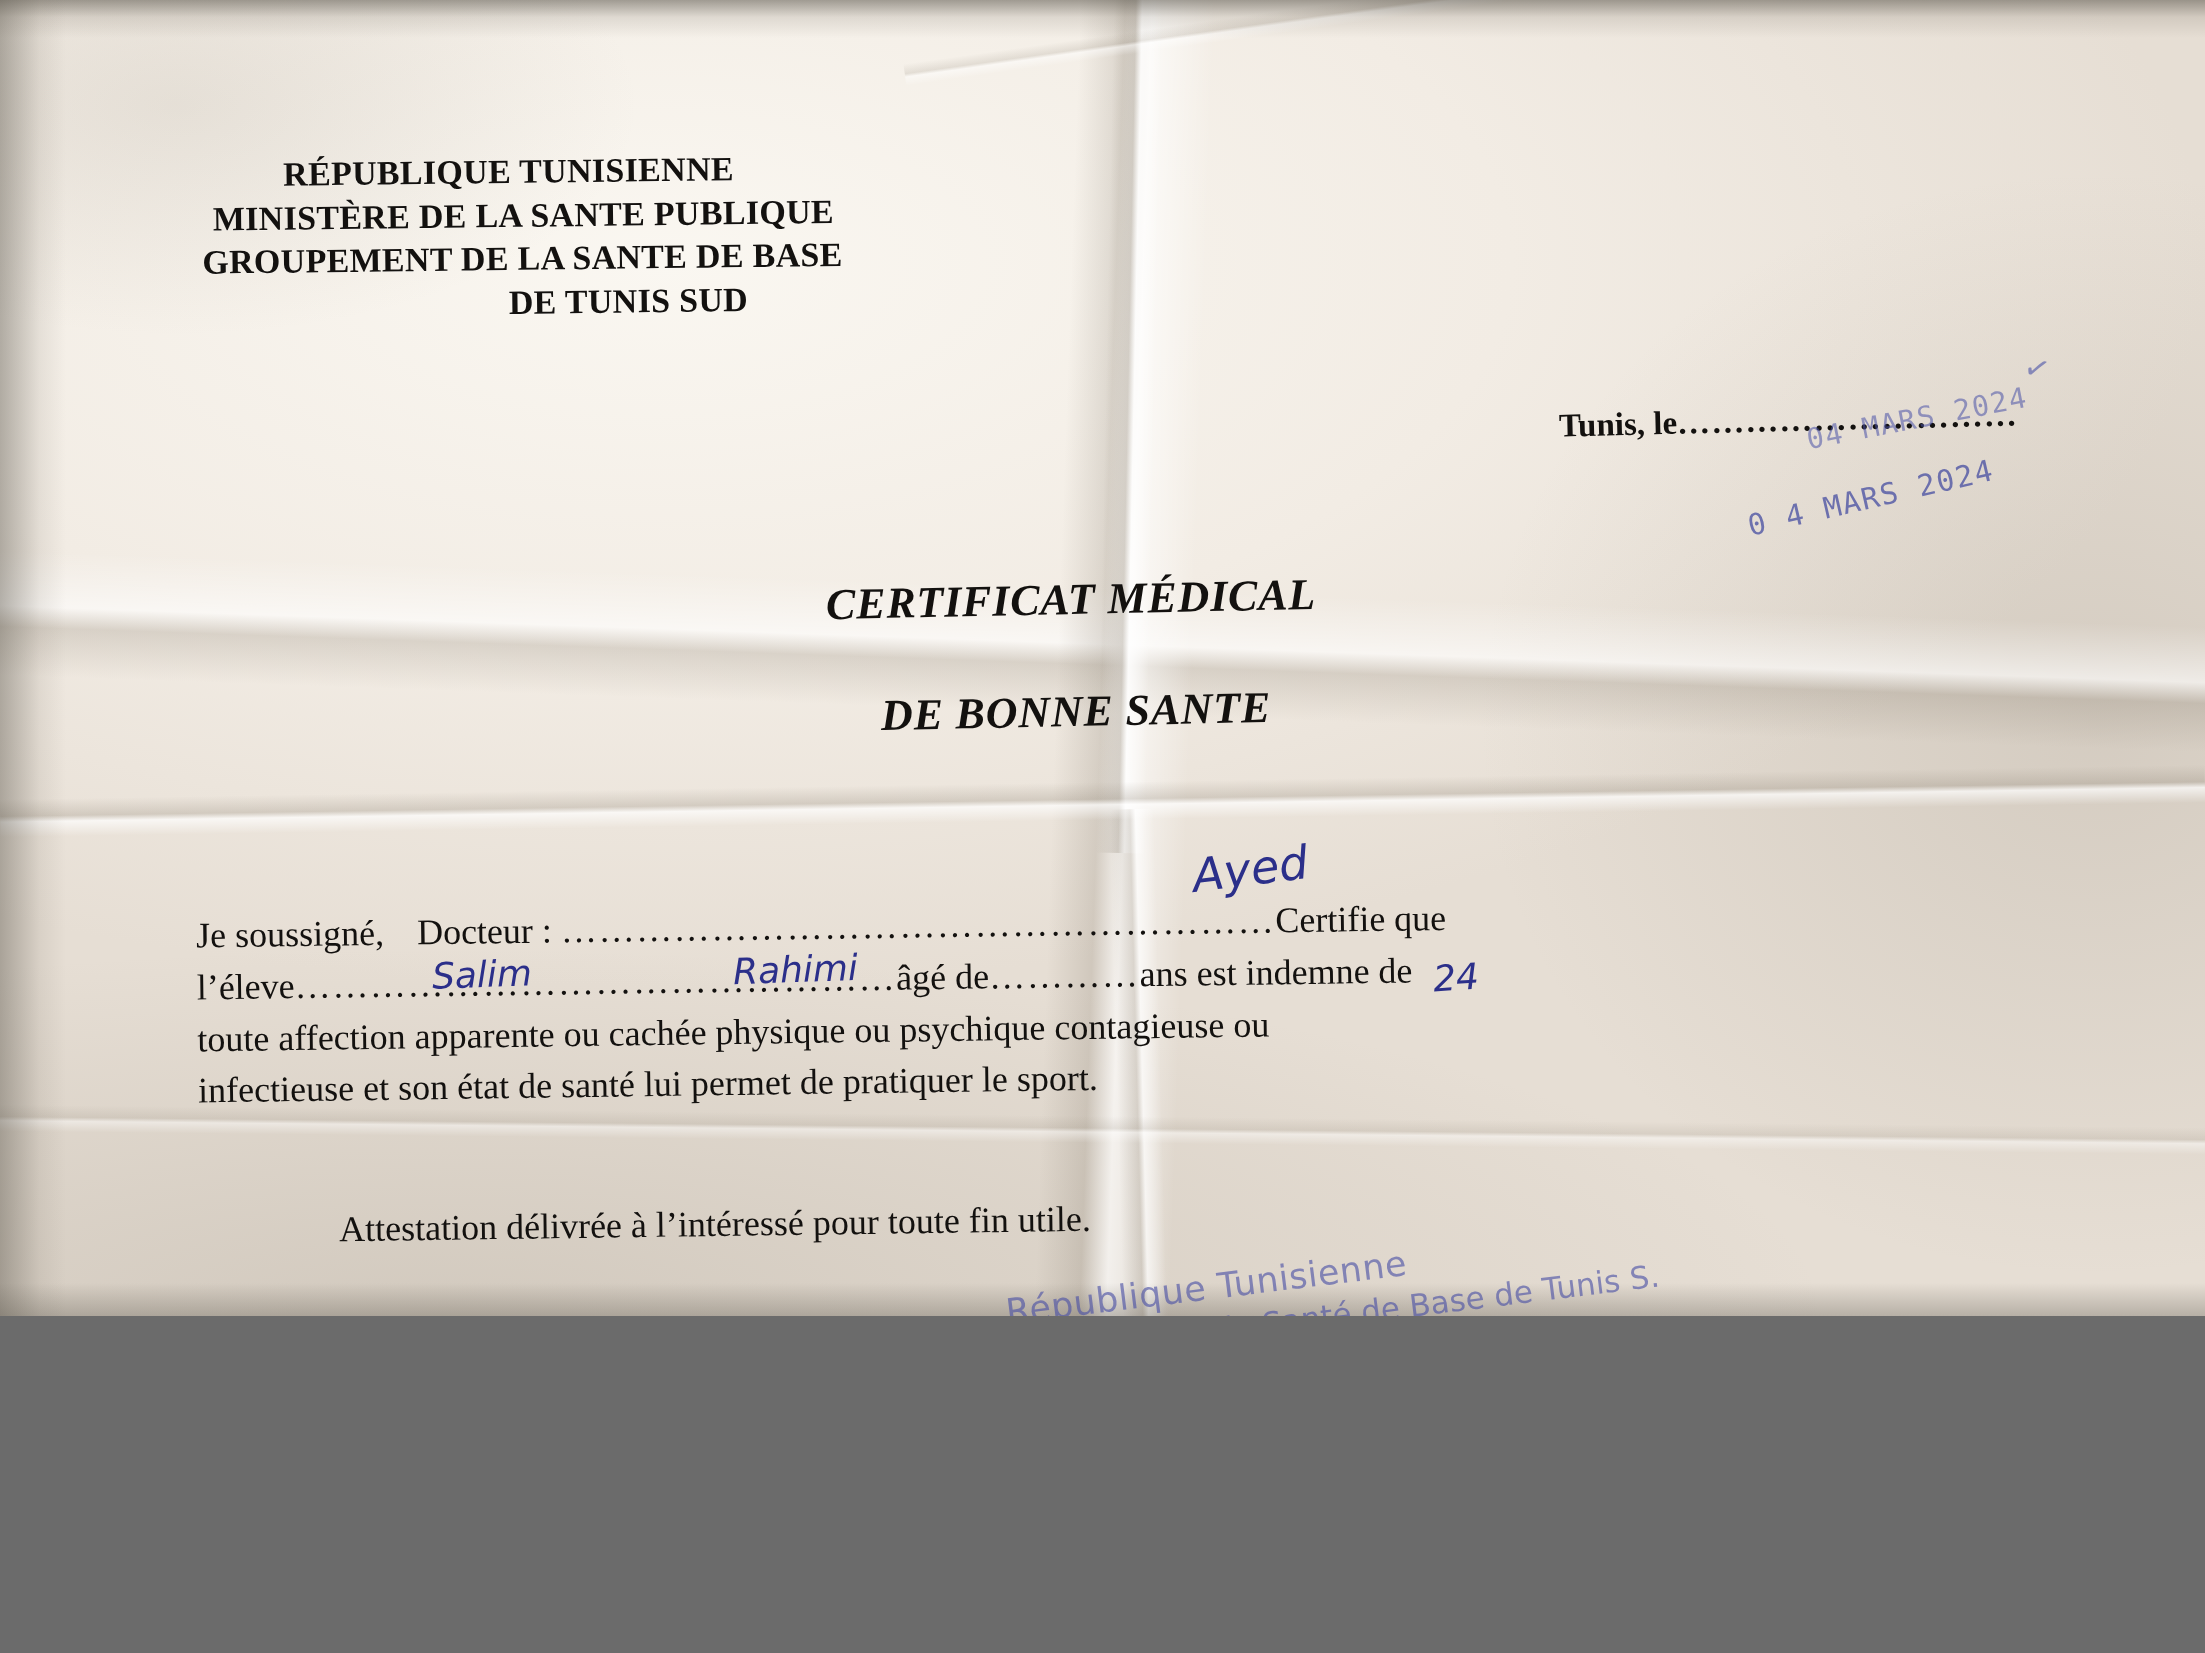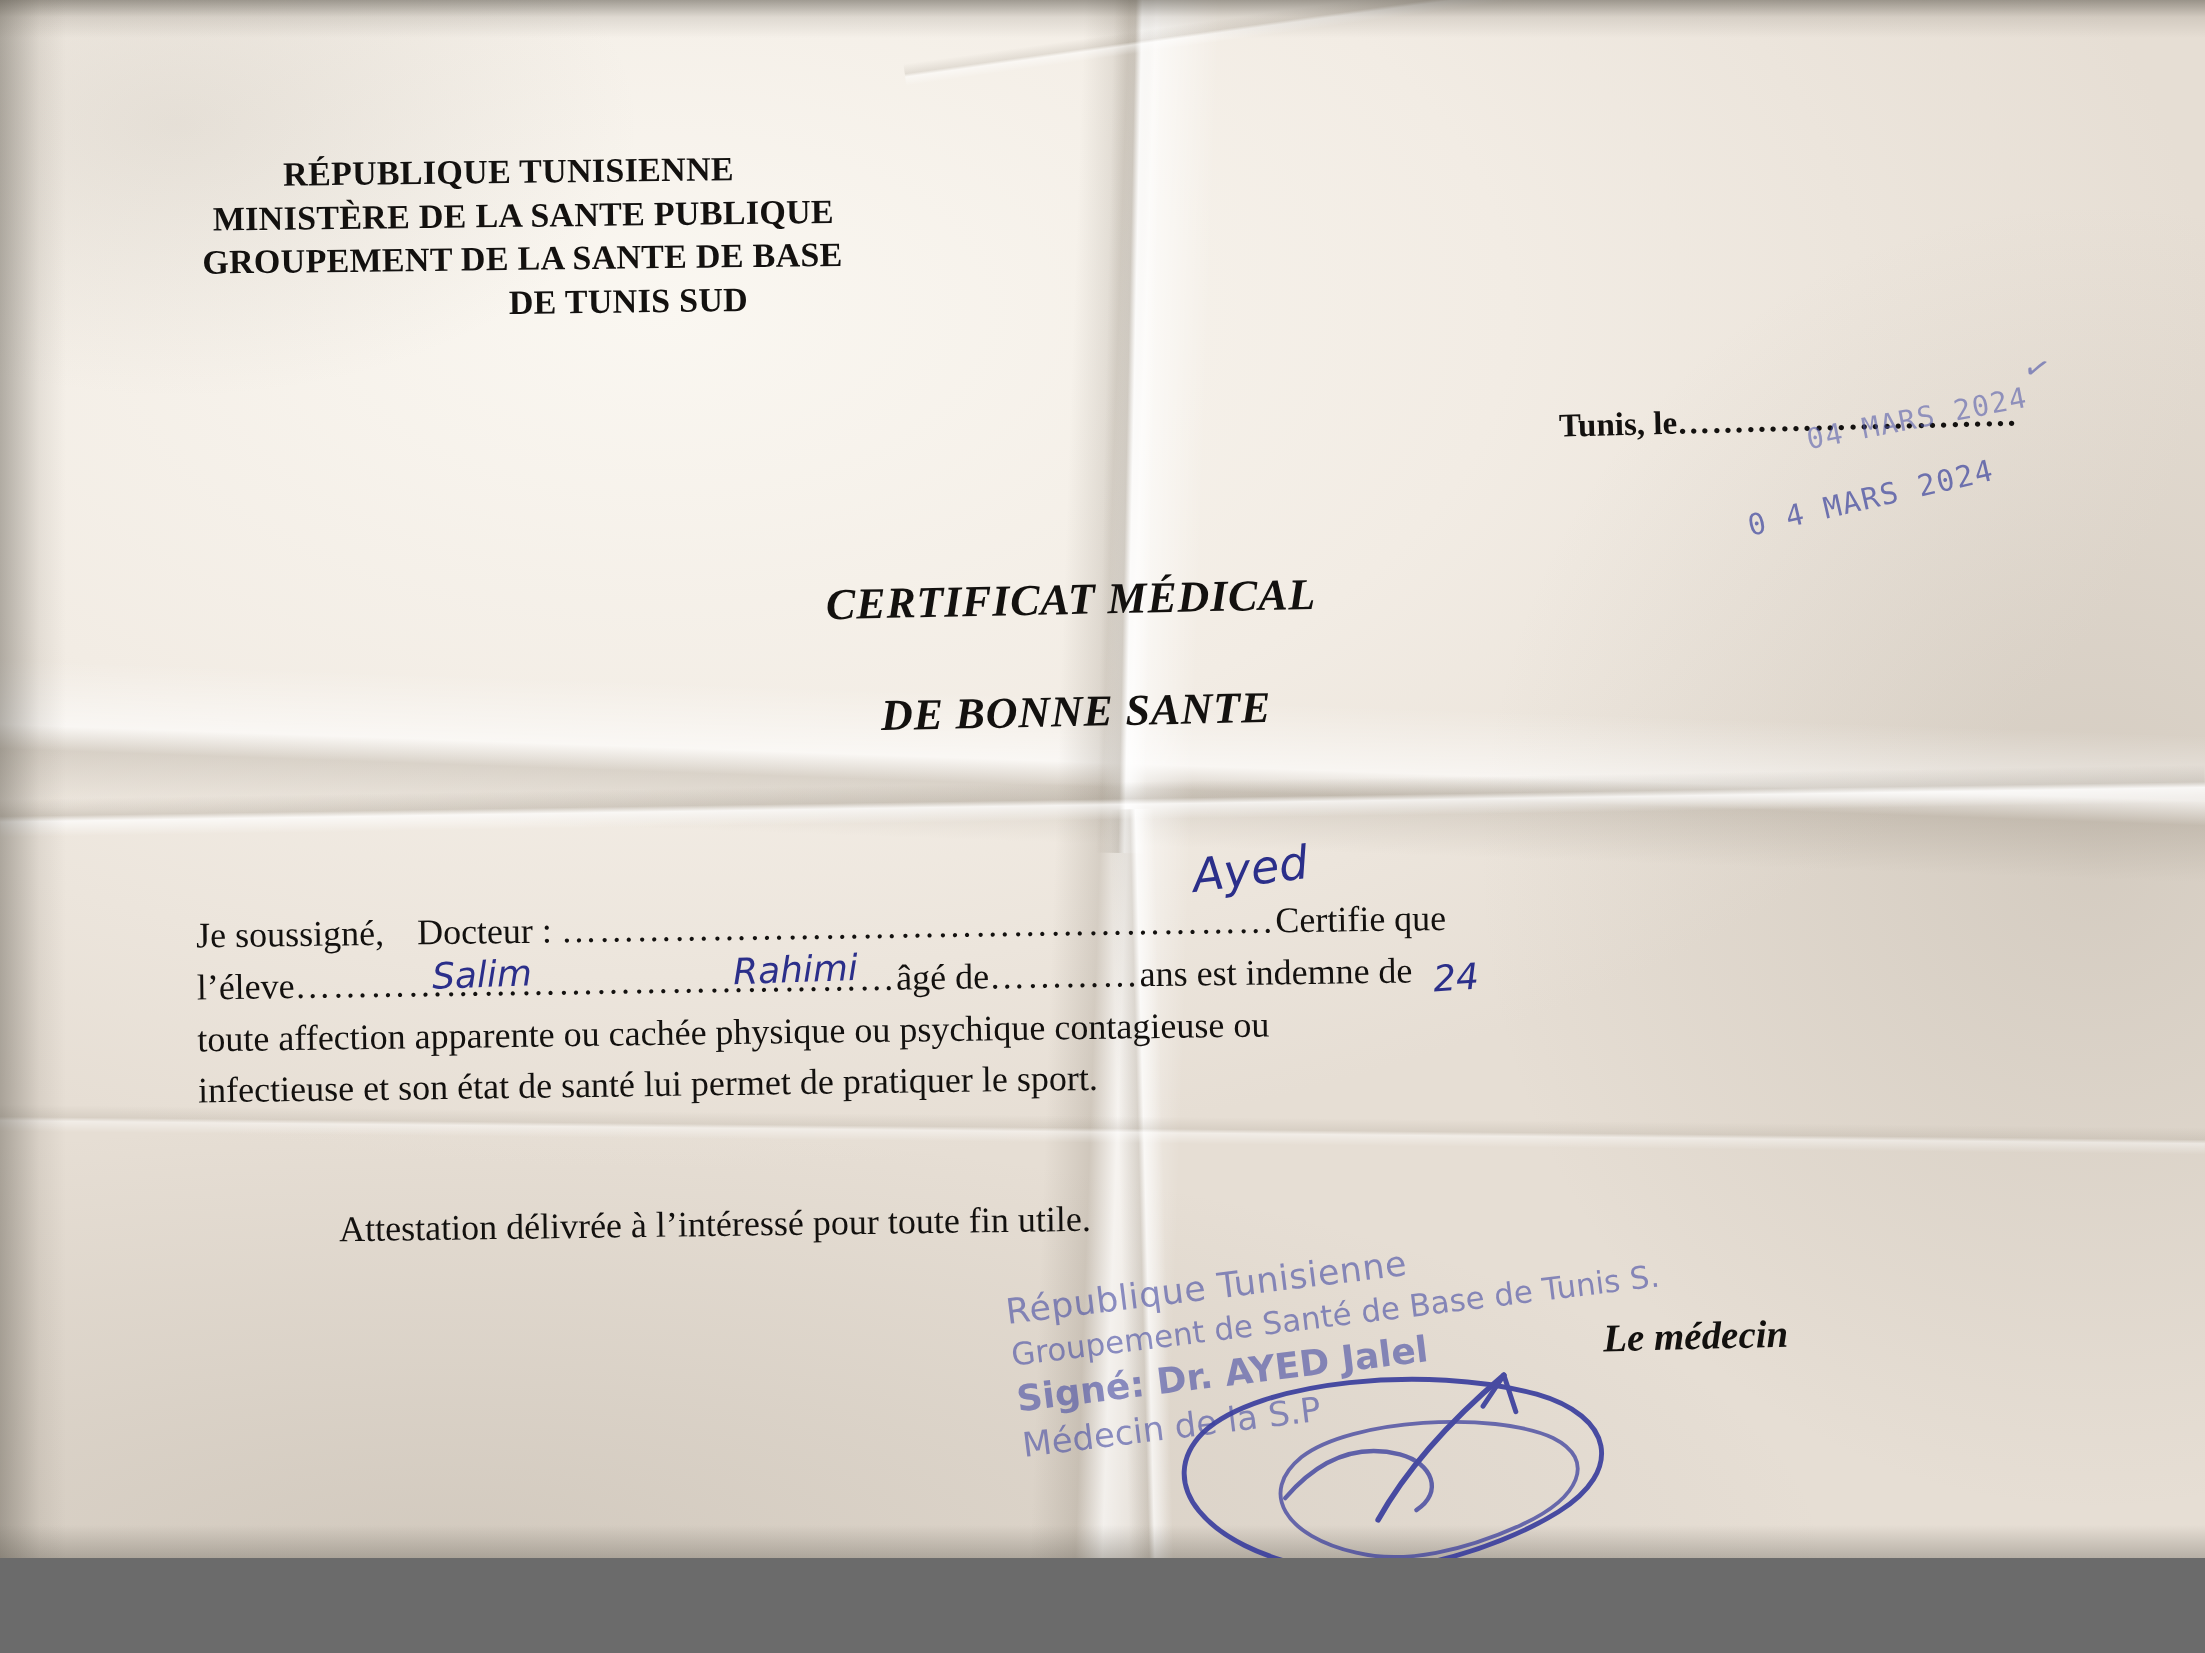--- a/index.html
+++ b/index.html
@@ -6,21 +6,21 @@
     margin: 0;
     padding: 0;
     background: #6b6b6b;
   }
   body {
     font-family: "Liberation Serif", serif;
   }
   .page {
     position: relative;
     width: 2205px;
-    height: 1558px;
+    height: 1316px;
     overflow: hidden;
     background: #ece7df;
   }
 
   
   .paper {
     position: absolute;
     inset: 0;
     background:
       radial-gradient(ellipse 70% 55% at 30% 20%, #faf7f1 0%, #f2ece4 55%, #e6ded4 100%),

